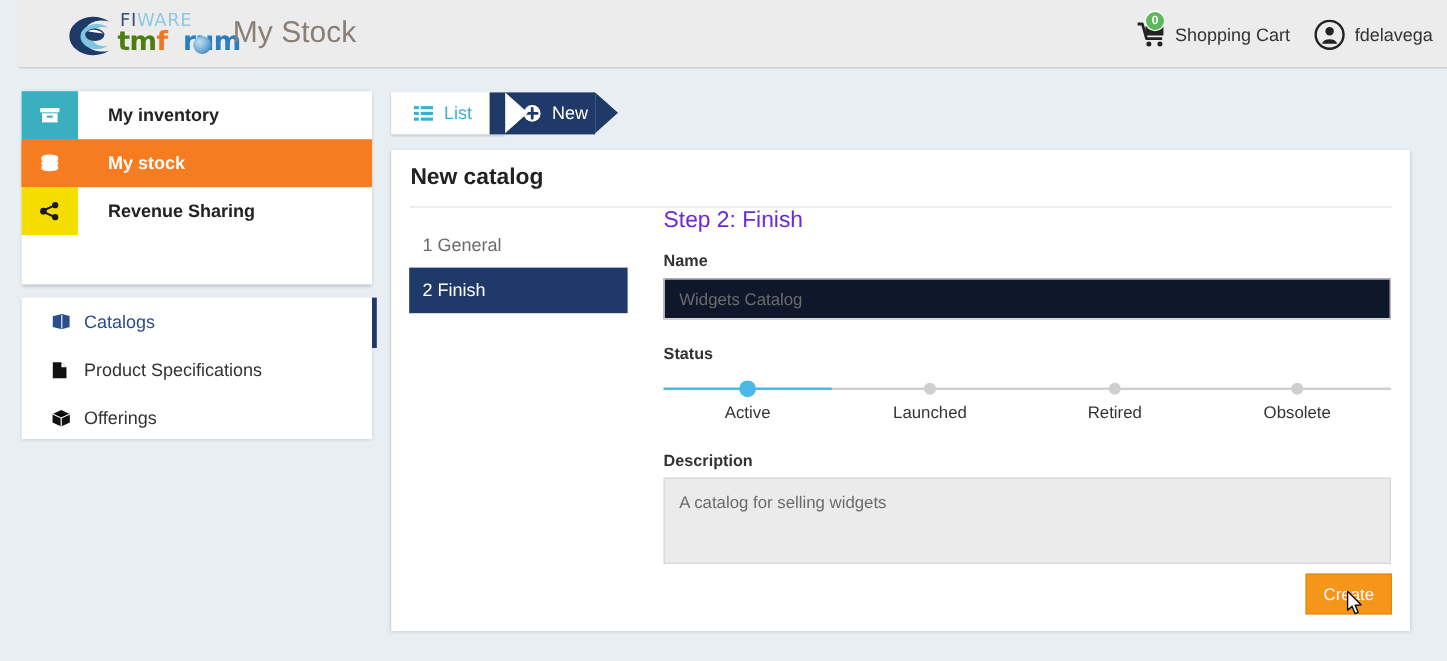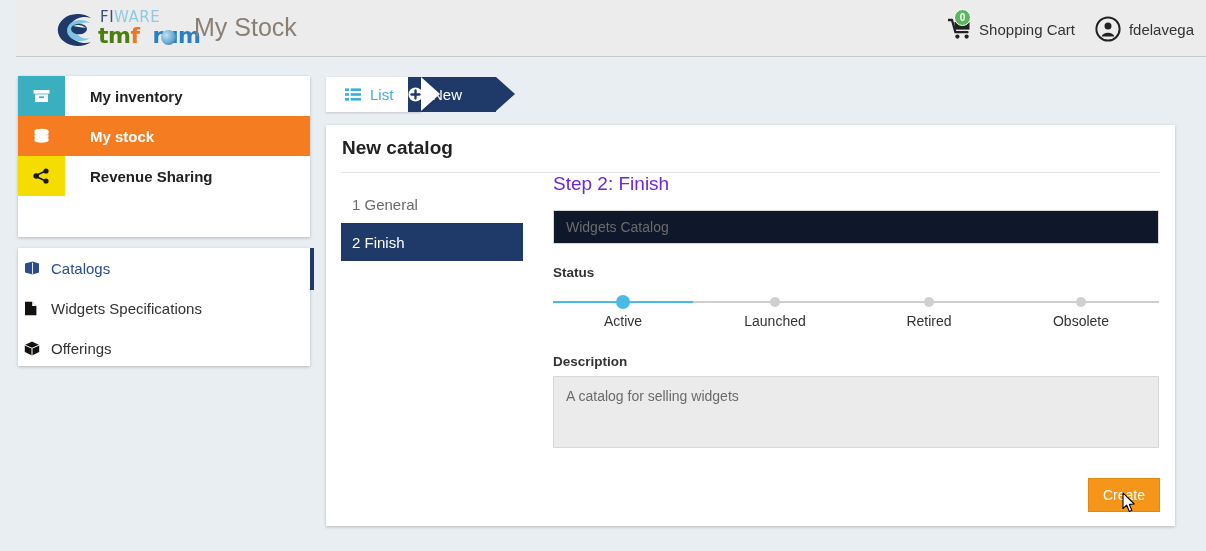--- a/index.html
+++ b/index.html
@@ -98,21 +98,21 @@
     width: 292px; height: 118px;
     background: #fff;
     box-shadow: 0 1px 3px rgba(0,0,0,0.22);
   }
   #sub-accent {
     position: absolute; left: 310px; top: 248px;
     width: 4px; height: 42px; background: #1f3a68;
   }
   .sub-row {
     height: 40px; display: flex; align-items: center;
-    padding-left: 6px; cursor: pointer; text-align: right;
+    padding-left: 25px; cursor: pointer; text-align: right;
   }
   .sub-icon {
     width: 23px; flex: 0 0 23px; display:flex; align-items:center;
     color: #111;
   }
   .sub-label { font-size: 15px; color: #333; padding-left: 4px; }
   .sub-row.selected .sub-label { color: #2a4d8f; }
   .sub-row.selected .sub-icon { color: #2a4d8f; }
 
   
@@ -133,20 +133,21 @@
     width: 0; height: 0;
     border-top: 17.5px solid transparent;
     border-bottom: 17.5px solid transparent;
     border-left: 19px solid #fff;
     z-index: 3;
     filter: drop-shadow(1px 1px 1px rgba(0,0,0,0.12));
   }
   #tab-new {
     left: 82px; width: 88px;
     background: #1f3a68; color: #fff;
+    padding-left: 28px;
     z-index: 2;
   }
   #tab-new-arrow {
     position: absolute; left: 170px; top: 0;
     width: 0; height: 0;
     border-top: 17.5px solid transparent;
     border-bottom: 17.5px solid transparent;
     border-left: 19px solid #1f3a68;
     z-index: 2;
   }
@@ -337,21 +338,21 @@
     </div>
     <div class="sub-label">Catalogs</div>
   </div>
   <div class="sub-row">
     <div class="sub-icon">
       <svg width="14" height="15" viewBox="0 0 14 15">
           <path d="M1 0.8 h7.2 l4.2 4.2 v9.2 h-11.4 Z" fill="currentColor"></path>
           <path d="M8.2 0.8 v4.2 h4.2" fill="#fff"></path>
         </svg>
     </div>
-    <div class="sub-label">Widgets Specifications</div>
+    <div class="sub-label">Product Specifications</div>
   </div>
   <div class="sub-row">
     <div class="sub-icon">
       <svg width="16" height="15" viewBox="0 0 16 15">
           <path d="M8 0.6 L15.2 4 L15.2 11 L8 14.4 L0.8 11 L0.8 4 Z" fill="currentColor"></path>
           <path d="M0.8 4 L8 7.3 L15.2 4 M8 7.3 L8 14.4" stroke="#fff" stroke-width="1"></path>
         </svg>
     </div>
     <div class="sub-label">Offerings</div>
   </div>
@@ -391,20 +392,21 @@
       <span>1 General</span>
     </div>
     <div class="step current">
       <span>2 Finish</span>
     </div>
   </div>
 
   <div id="form">
     <div id="step-heading">Step 2: Finish</div>
 
+    <div class="field-label">Name</div>
     <input id="name-input" type="text" readonly="" value="Widgets Catalog" style="">
 
     <div id="status-section">
       <div class="field-label">Status</div>
       <div id="slider">
         <div id="slider-track-bg"></div>
         <div id="slider-track-fill"></div>
 
         <div class="slider-dot on" style="left:70px"></div>
         <div class="slider-dot" style="left:222px"></div>

